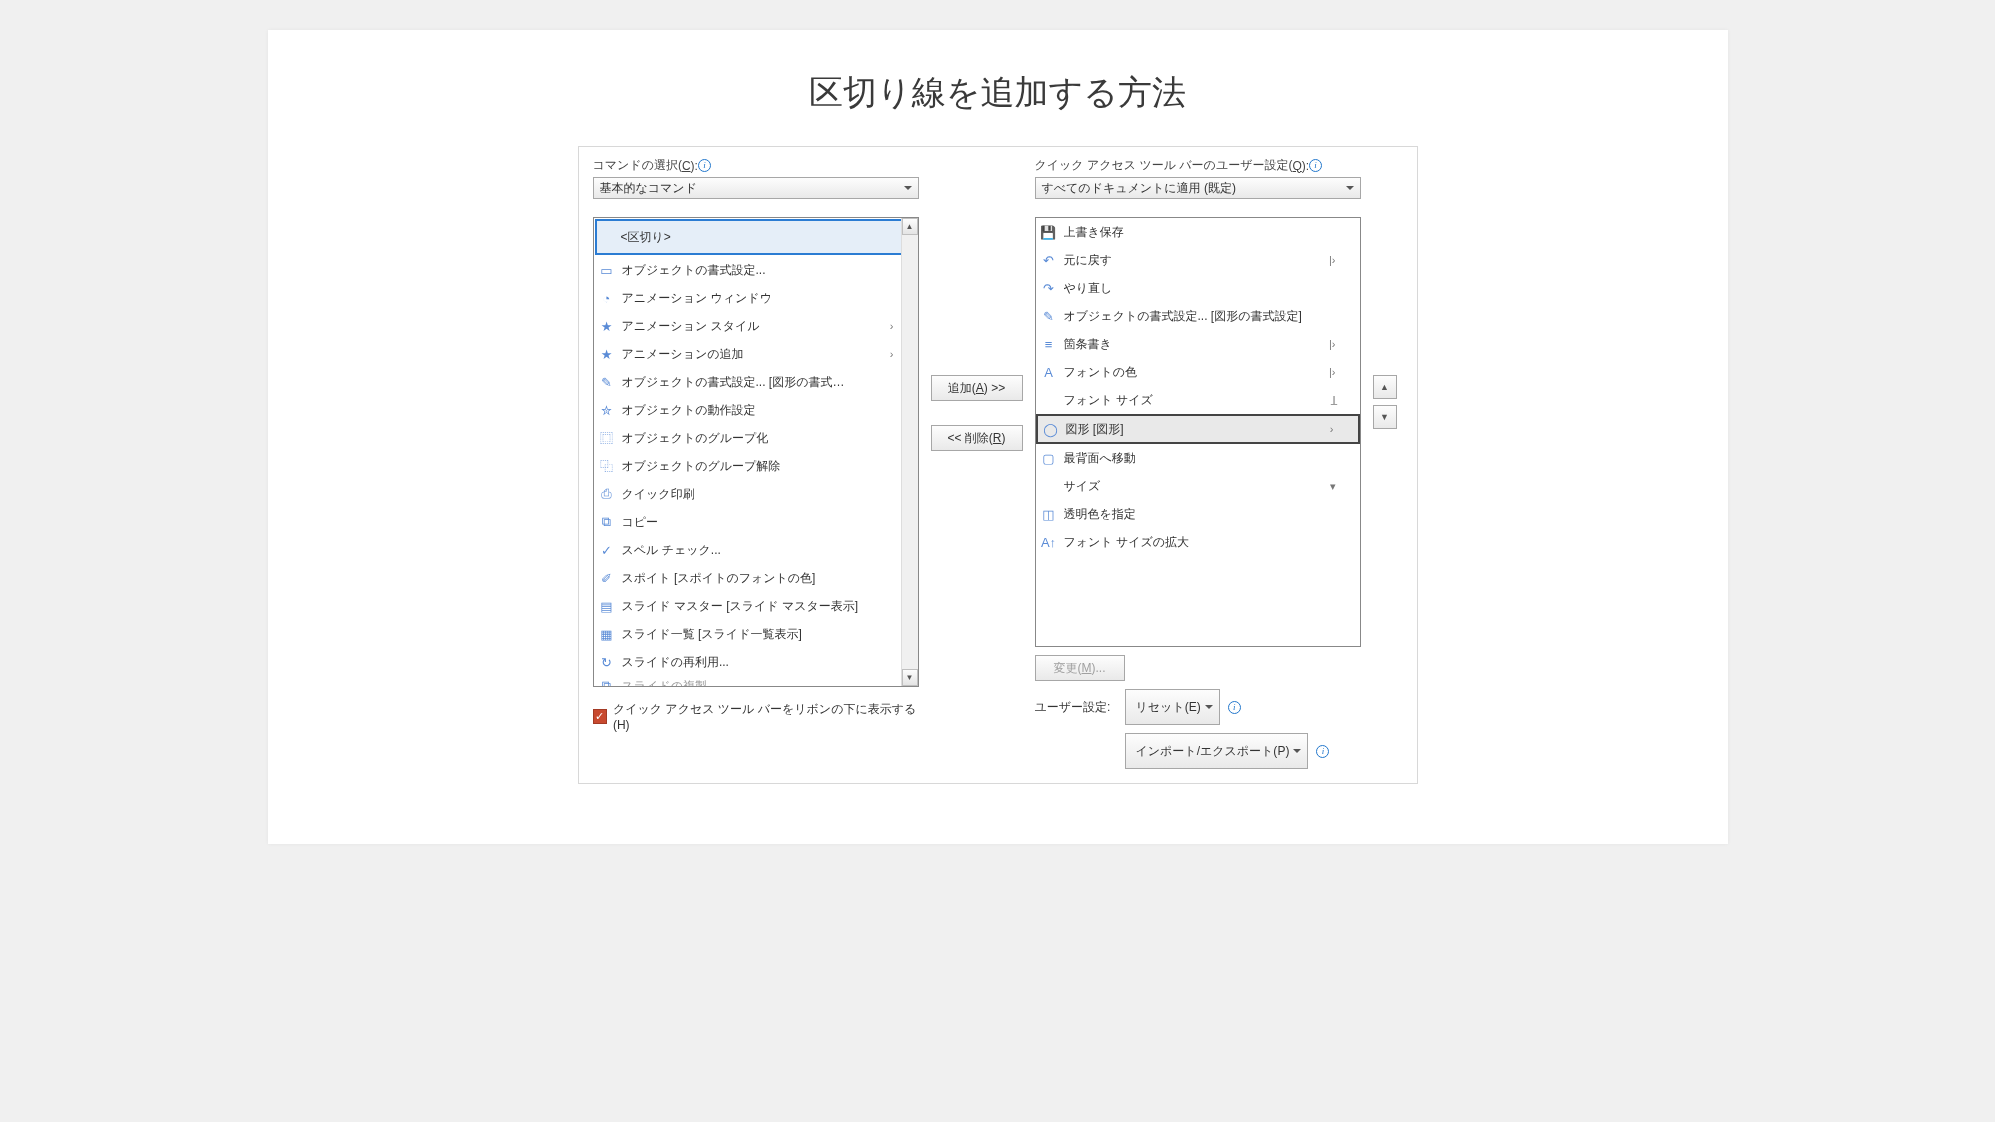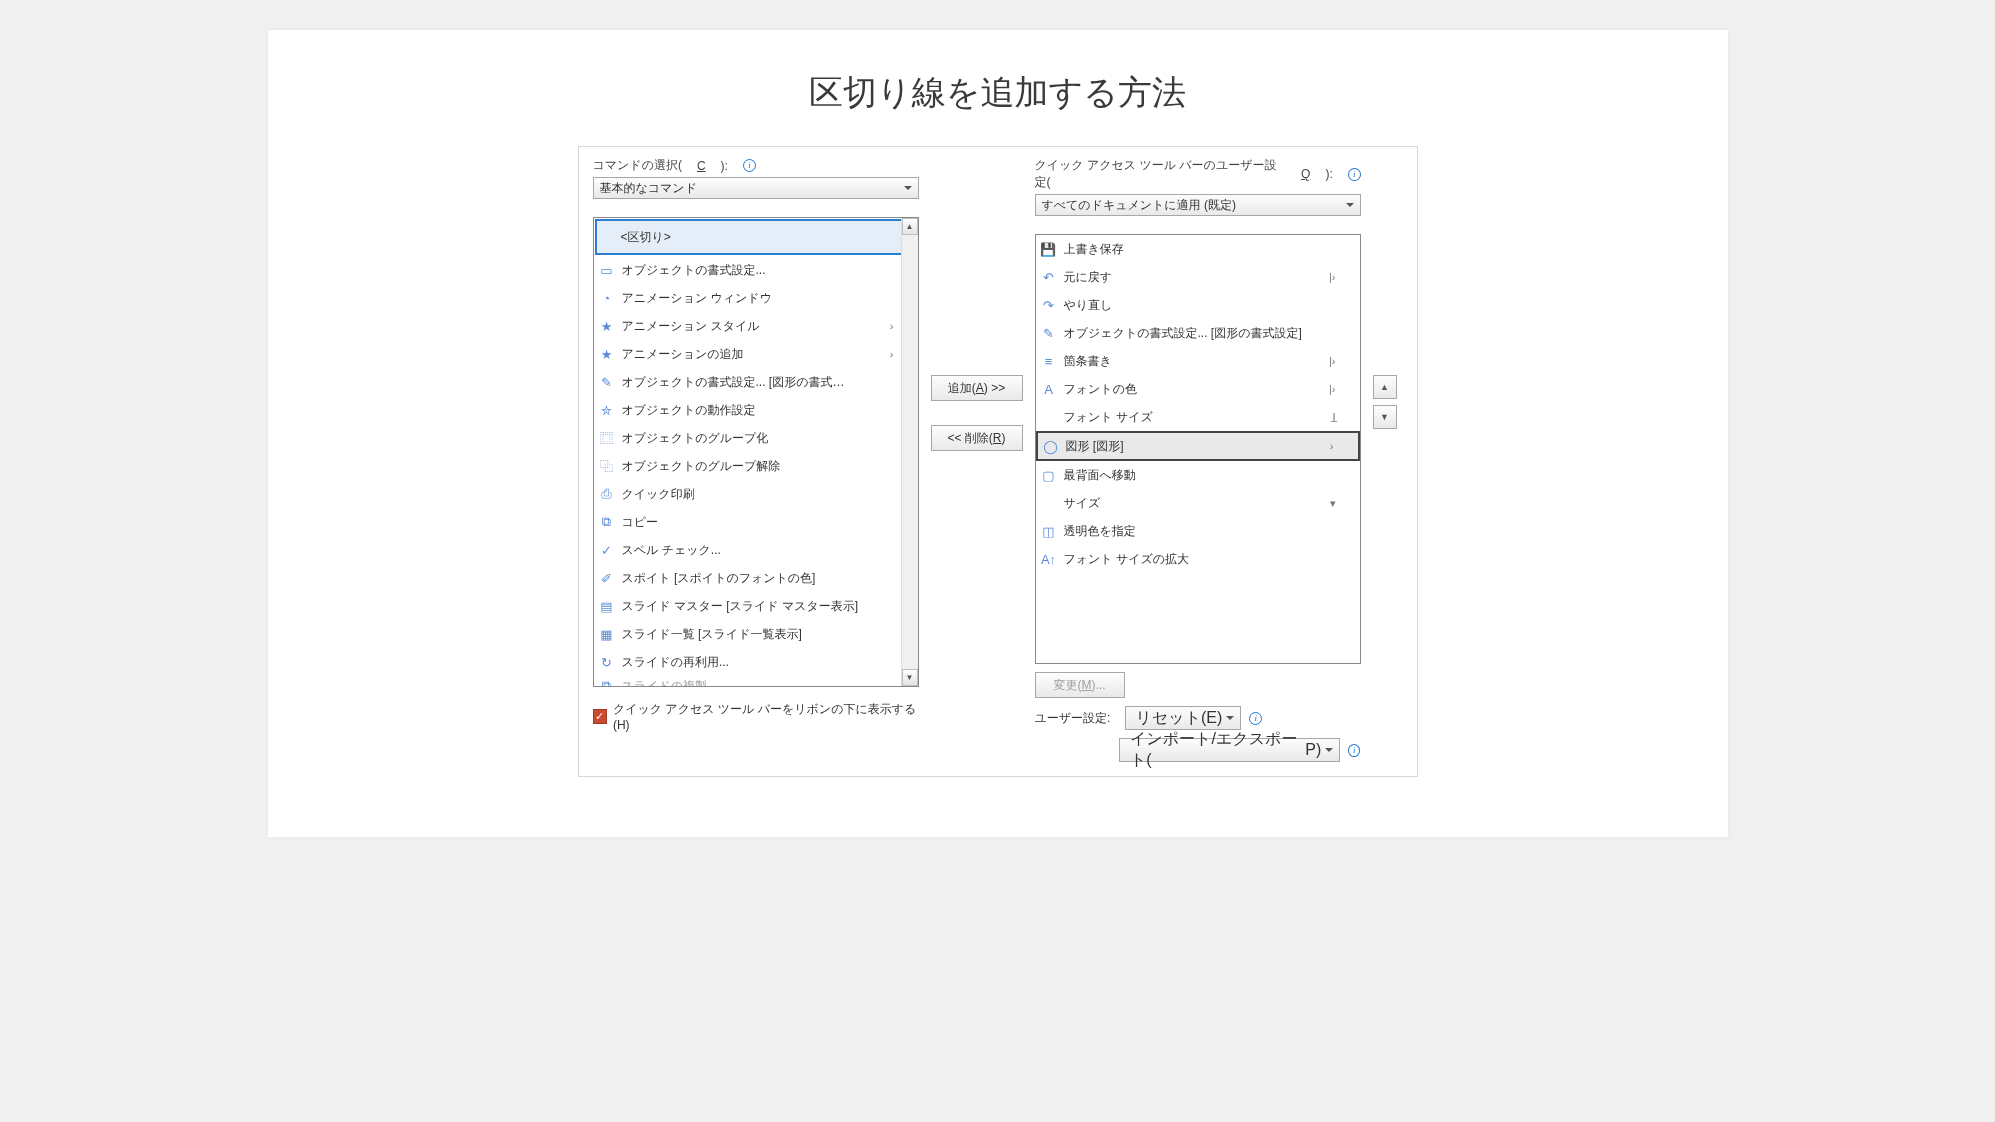--- a/index.html
+++ b/index.html
@@ -55,21 +55,21 @@
     flex-direction: column;
     gap: 6px;
     padding-top: 218px;
   }
   .field-label {
     font-size: 12px;
     color: #444;
     margin-bottom: 3px;
     display: flex;
     align-items: center;
-    gap: 15px;
+    gap: 0;
   }
   .field-label .u { text-decoration: underline; }
   .info-icon {
     display: inline-block;
     width: 13px; height: 13px;
     border: 1px solid #2277cc;
     border-radius: 50%;
     color: #2277cc;
     font-size: 9px;
     line-height: 11px;
@@ -205,23 +205,23 @@
     margin-top: 8px;
     display: flex;
     flex-direction: column;
     gap: 8px;
   }
   .row-flex { display: flex; align-items: center; gap: 8px; }
   .row-flex .lbl { font-size: 12px; color: #333; width: 82px; }
   .drop-btn {
     border: 1px solid #a7a7a7;
     background: linear-gradient(#fdfdfd,#e9e9e9);
-    height: 24px;
+    height: 36px;
     padding: 0 18px 0 10px;
-    font-size: 16px;
+    font-size: 12px;
     display: flex;
     align-items: center;
     cursor: pointer;
     position: relative;
   }
   .drop-btn::after {
     content: "";
     position: absolute;
     right: 6px; top: 50%;
     transform: translateY(-50%);

